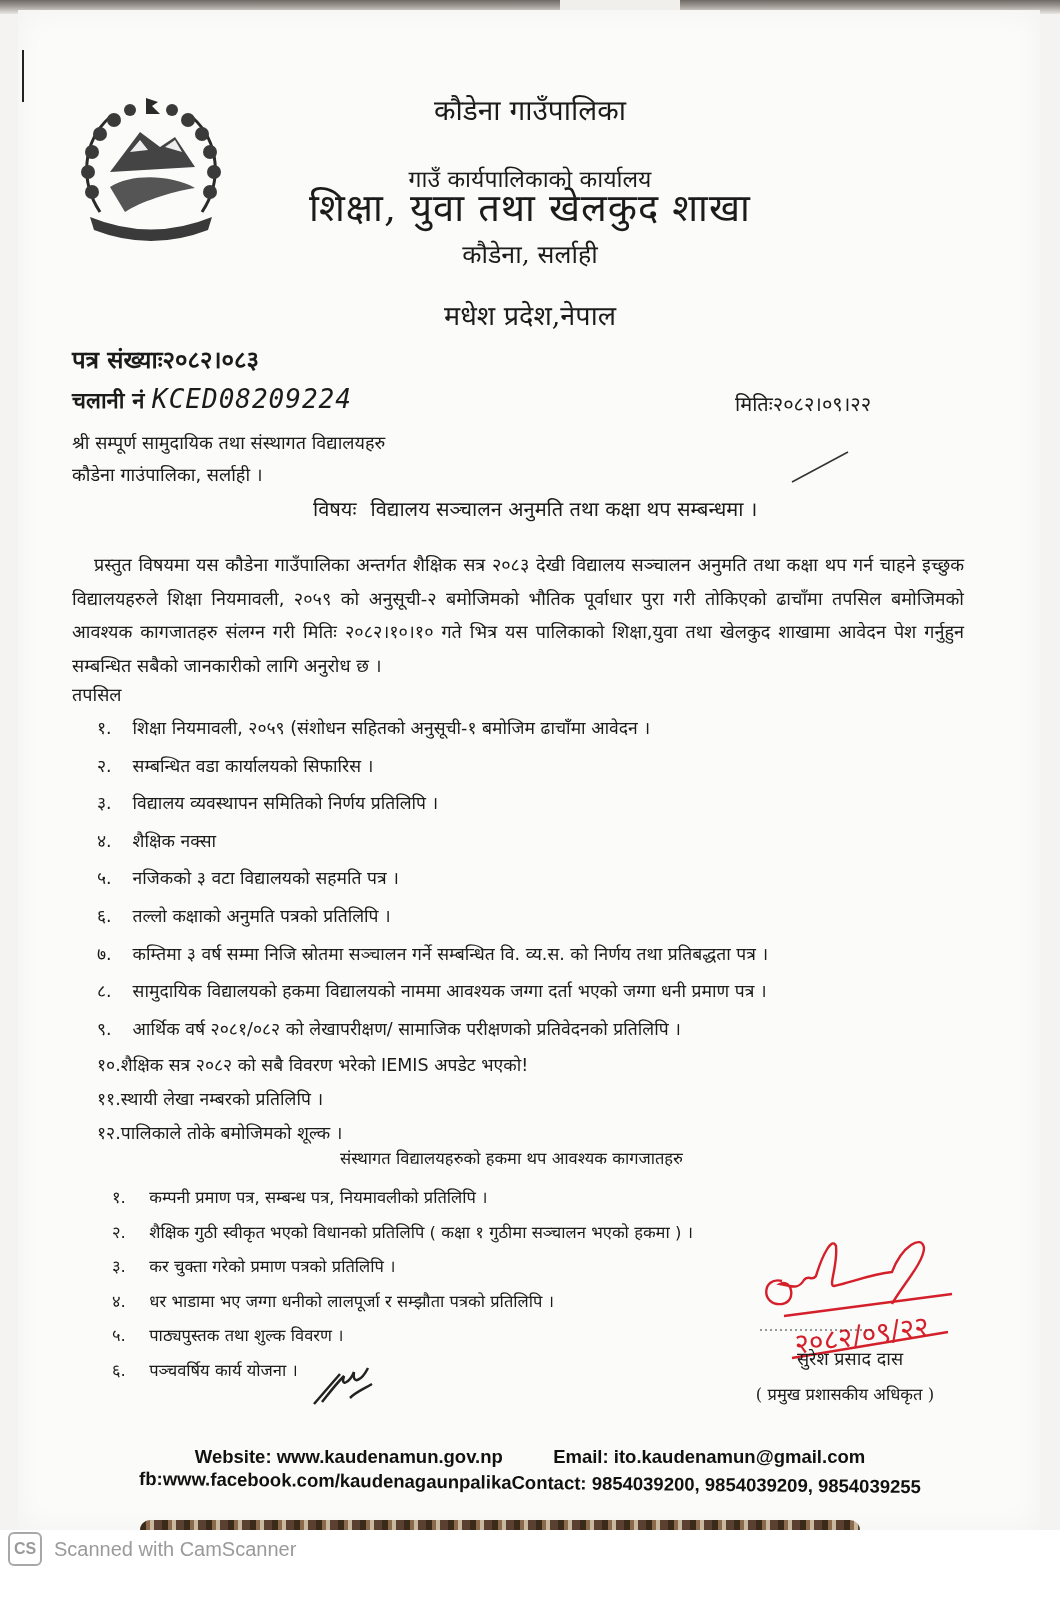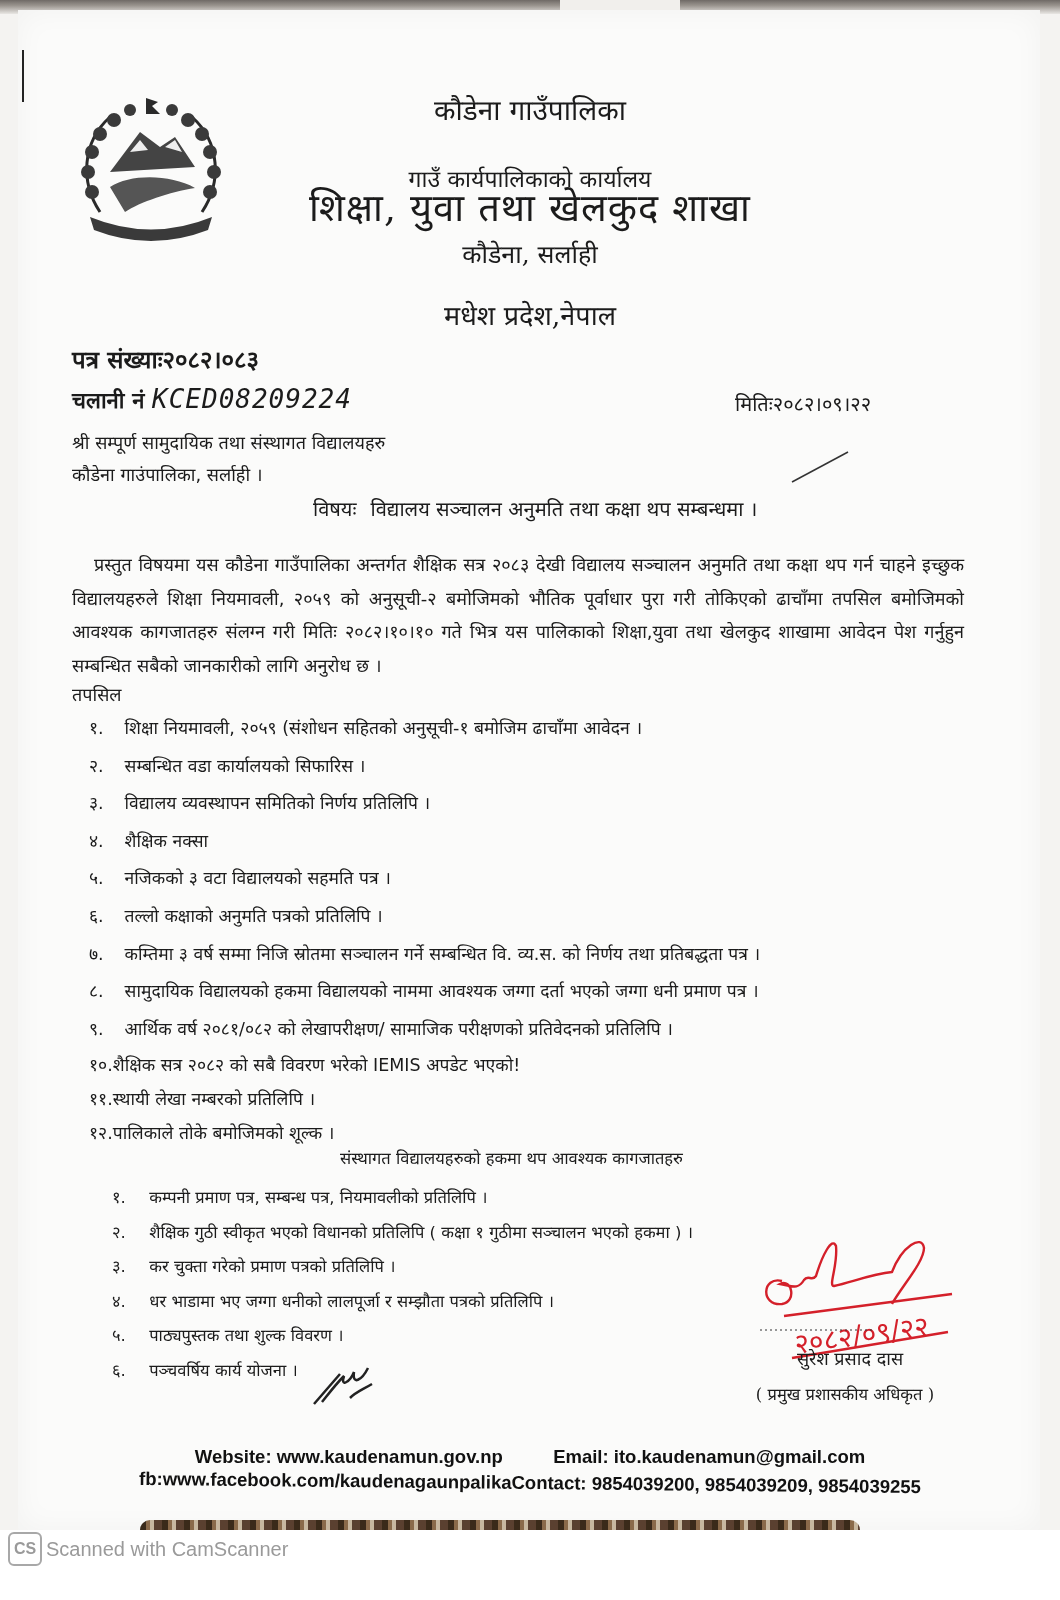--- a/index.html
+++ b/index.html
@@ -42,21 +42,21 @@
   .pen-stroke { position:absolute; left: 790px; top: 448px; width: 60px; height: 36px; }
   .subject { position:absolute; left: 290px; top: 495px; font-size: 20px; margin-left: 23px; }
   .subject .lbl { margin-right: 14px; }
 
   .body-para {
     position:absolute; left: 72px; top: 548px; width: 892px;
     font-size: 18px; line-height: 33.5px; text-align: justify; text-indent: 22px;
   }
   .tapasil { position:absolute; left: 72px; top: 682px; font-size: 18px; }
 
-  .list { position:absolute; left: 89px; top: 710px; margin:0; padding:0; list-style:none; font-size: 17.5px; }
+  .list { position:absolute; left: 97px; top: 710px; margin:0; padding:0; list-style:none; font-size: 17.5px; }
   .list li { height: 37.6px; line-height: 37.6px; white-space: nowrap; }
   .list li.tight { height: 34px; line-height: 34px; }
   .list .num { display:inline-block; min-width: 30px; }
 
   .list2-title { position:absolute; left: 340px; top: 1146px; font-size: 16.5px; }
   .list2 { position:absolute; left: 104px; top: 1173px; margin:8px; padding:0; list-style:none; font-size: 16.5px; }
   .list2 li { height: 34.5px; line-height: 34.5px; white-space: nowrap; }
   .list2 .num { display:inline-block; min-width: 32px; }
 
   .sig-initial { position:absolute; left: 310px; top: 1362px; width: 70px; height: 45px; }
@@ -68,21 +68,21 @@
   .foot1 { top: 1446px; font-size: 18.5px; }
   .foot1 .gapsp { display:inline-block; width: 40px; }
   .foot2 { top: 1472px; font-size: 18.5px; transform: rotate(0.6deg); }
 
   .bottom-strip {
     position:absolute; left: 140px; top: 1520px; width: 720px; height: 14px;
     background: repeating-linear-gradient(90deg, #3a2a1a 0 6px, #8a6a4a 6px 10px, #c8b8a0 10px 14px, #5a4030 14px 22px);
     border-radius: 10px 10px 0 0;
   }
   .bottom-area { position:absolute; left:0; top:1530px; width:1060px; height:70px; background:#ffffff; }
-  .camscanner { position:absolute; left: 8px; top: 1532px; display:flex; align-items:center; gap:4px; color:#9a9a9a; font-size: 20px; font-family: "Liberation Sans", sans-serif; }
+  .camscanner { position:absolute; left: 8px; top: 1532px; display:flex; align-items:center; gap:12px; color:#9a9a9a; font-size: 20px; font-family: "Liberation Sans", sans-serif; }
   .cs-badge { width: 30px; height: 30px; border: 2px solid #a8a8a8; border-radius: 6px; display:flex; align-items:center; justify-content:center; font-weight:bold; font-size: 16px; color:#9a9a9a; }
 </style>
 </head>
 <body>
 
 <div class="top-edge">
     <div class="gap"></div>
   </div>
 
 <div class="page"></div>

